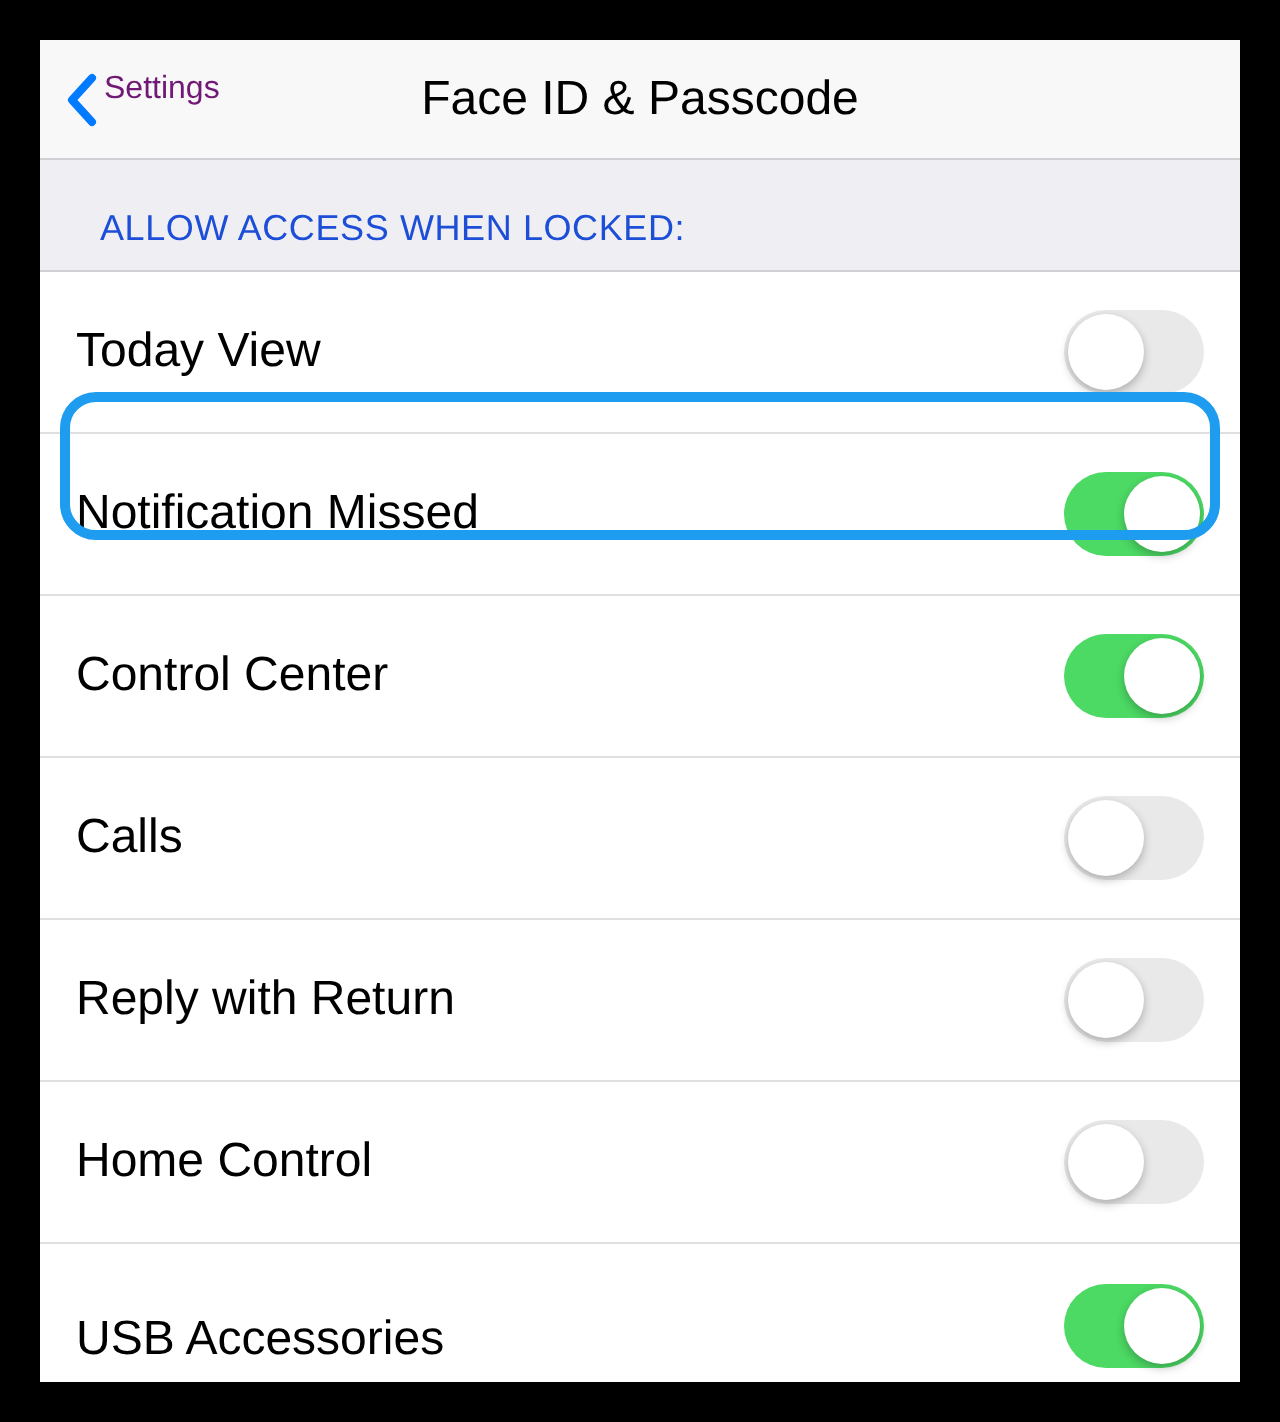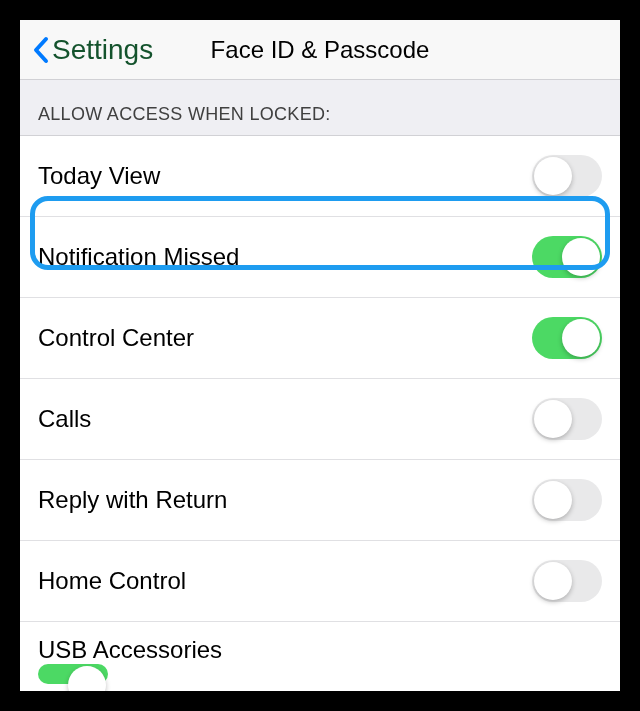--- a/index.html
+++ b/index.html
@@ -26,23 +26,23 @@
       background: #f8f8f8;
       height: 60px;
       display: flex;
       align-items: center;
       padding: 0 12px;
       position: relative;
       border-bottom: 1px solid #d1d1d5;
     }
     .back-button {
       display: flex;
-      align-items: center;
-      color: #14532d;
-      font-size: 28px;
+      align-items: flex-start;
+      color: #701a75;
+      font-size: 16px;
       cursor: pointer;
     }
     .chevron-left {
       width: 18px;
       height: 28px;
       margin-right: 2px;
     }
     .chevron-left svg {
       width: 100%;
       height: 100%;
@@ -50,23 +50,23 @@
     .nav-title {
       position: absolute;
       left: 50%;
       transform: translateX(-50%);
       font-size: 24px;
       font-weight: 400;
       color: #000;
     }
     .section-header {
       background: #efeff3;
-      padding: 24px 18px 10px;
+      padding: 24px 30px 10px;
       font-size: 18px;
-      color: #404040;
+      color: #1d4ed8;
       letter-spacing: 0.3px;
       border-bottom: 1px solid #d1d1d5;
     }
     .settings-list {
       background: #fff;
       flex: 1;
       position: relative;
     }
     .settings-row {
       display: flex;
@@ -118,23 +118,22 @@
       border-radius: 18px;
       pointer-events: none;
       left: 10px;
       right: 10px;
       top: 60px;
       height: 74px;
     }
     .last-row {
       border-bottom: none;
       height: 62px;
-      align-items: flex-start;
+      align-items: flex-end;
       padding-top: 14px;
-      flex-direction: column;
     }
   </style>
 </head>
 <body>
 
 <div class="screen">
   <div class="navbar">
     <div class="back-button">
       <span class="chevron-left">
         <svg viewBox="0 0 18 28" fill="none">

